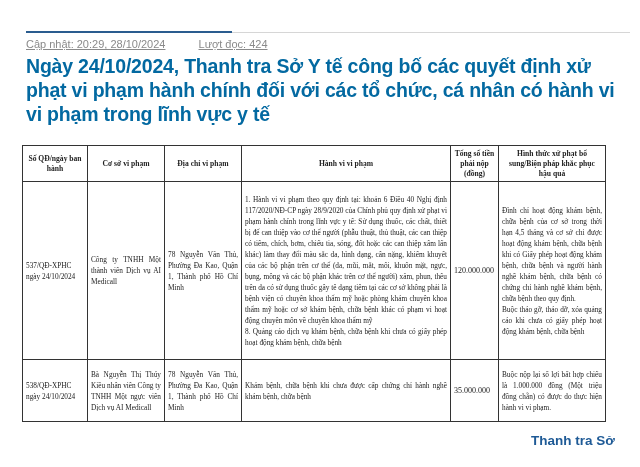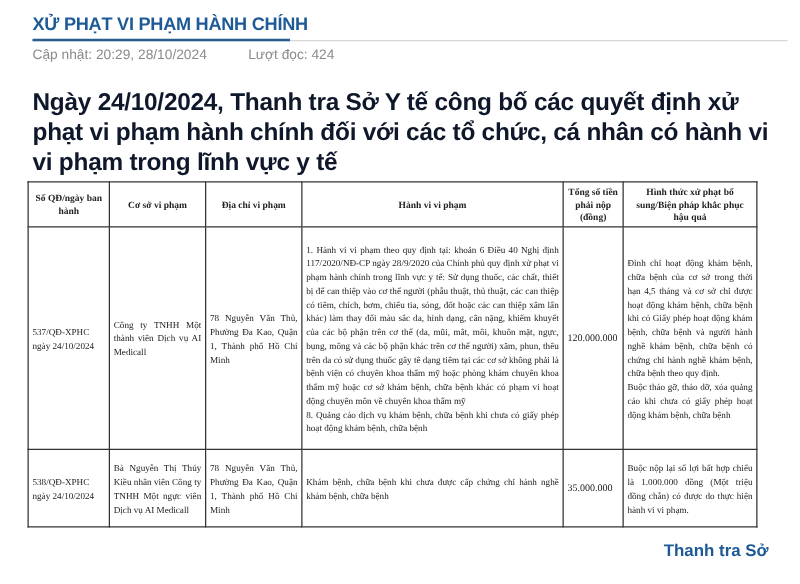--- a/index.html
+++ b/index.html
@@ -1,36 +1,35 @@
 <!DOCTYPE html>
 <html><head>
 <meta charset="utf-8">
 <style>
   html, body { margin:0; padding:0; background:#ffffff; }
   body { width:640px; height:467px; overflow:hidden; position:relative; font-family:"Liberation Sans", sans-serif; }
   .section-head { position:absolute; left:26px; top:8px; width:604px; height:24px; border-bottom:1px solid #d6d6d6; }
   .section-title { position:absolute; left:0; top:4px; font-family:"Liberation Sans", sans-serif; font-weight:bold; font-size:14.5px; color:#1e5a96; letter-spacing:-0.2px; white-space:nowrap; }
   .section-underline { position:absolute; left:0; bottom:-1px; width:206px; height:2px; background:#2a5c8f; }
   .meta { position:absolute; left:26px; top:38px; font-size:11px; color:#8a8a8a; font-family:"Liberation Sans", sans-serif; white-space:nowrap; }
-  .meta span { display:inline-block; }
+  .meta span { display:inline-block;text-decoration:underline; }
   .meta .views { margin-left:30px; }
-  .headline { position:absolute; left:26px; top:70px; width:590px; font-family:"Liberation Sans", sans-serif; font-weight:bold; font-size:19.5px; line-height:24px; color:#0f172a; letter-spacing:-0.2px; }
+  .headline { position:absolute; left:26px; top:54px; width:590px; font-family:"Liberation Sans", sans-serif; font-weight:bold; font-size:19.5px; line-height:24px; color:#0369a1; letter-spacing:-0.2px; }
   .doc-img { position:absolute; left:22px; top:145px; width:583px; border-collapse:collapse; font-family:"Liberation Serif", serif; font-size:7.3px; color:#222; table-layout:fixed;padding-left:24px; }
   .doc-img th, .doc-img td { border:1.3px solid #333; padding:2px 3px; vertical-align:middle; line-height:11px; }
   .doc-img th { font-weight:bold; text-align:center; font-size:7.6px; line-height:10px; height:31px; }
   .doc-img td.just { text-align:justify; }
   .doc-img td.amount { text-align:left; font-size:8px; }
   .violation p { margin:0; }
   .footer-source { position:absolute; left:531px; top:433px; font-family:"Liberation Sans", sans-serif; font-weight:bold; font-size:13.5px; color:#1e5a96; white-space:nowrap; }
 </style>
 </head>
 <body>
 
 <div class="section-head">
-  <div class="section-title">XỬ PHẠT VI PHẠM HÀNH CHÍNH</div>
   <div class="section-underline"></div>
 </div>
 
 <div class="meta">
   <span>Cập nhật: 20:29, 28/10/2024</span>
   <span class="views">Lượt đọc: 424</span>
 </div>
 
 <h1 class="headline" style="margin:0;">Ngày 24/10/2024, Thanh tra Sở Y tế công bố các quyết định xử phạt vi phạm hành chính đối với các tổ chức, cá nhân có hành vi vi phạm trong lĩnh vực y tế</h1>
 

